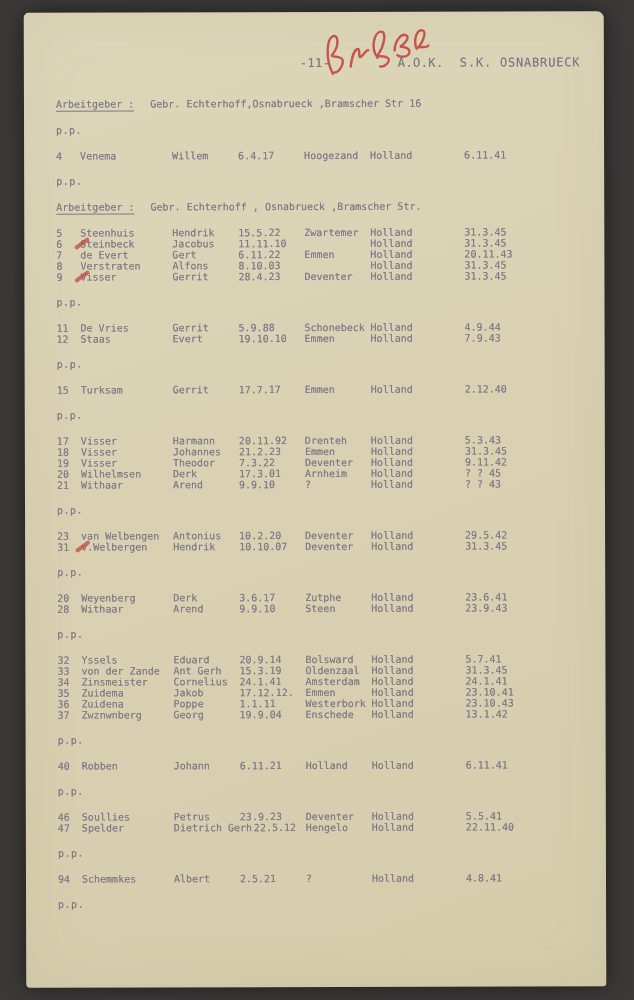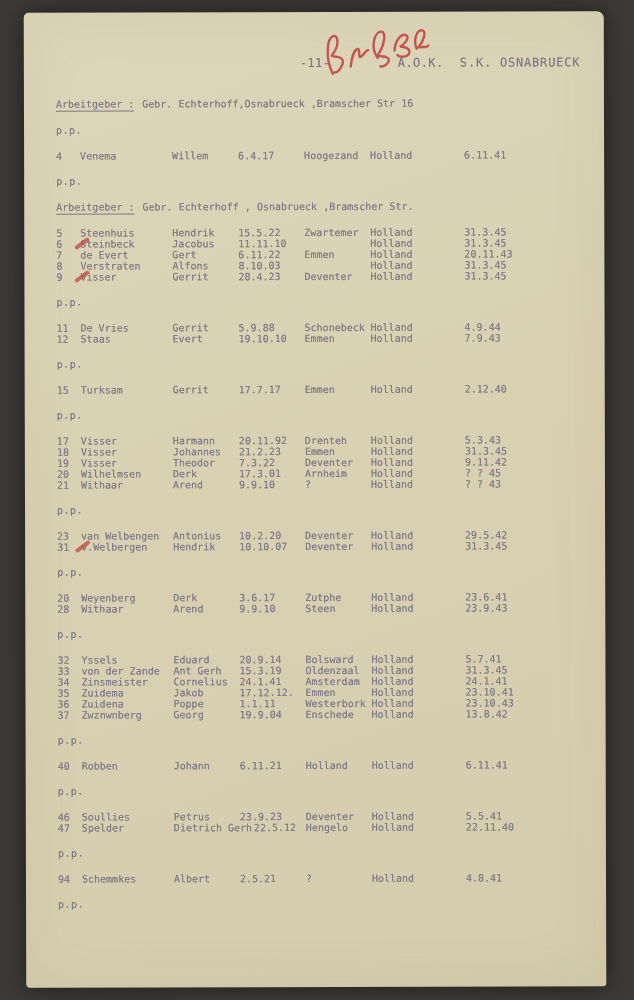--- a/index.html
+++ b/index.html
@@ -21,21 +21,21 @@
   .hdr-org{left:374px;text-align:center;}
   .hdr-office{left:436px;letter-spacing:.8px;}
   .annotation{
     position:absolute;left:296px;top:10px;width:112px;height:52px;
     transform:rotate(-10deg);opacity:.85;
   }
   .doc-content{padding:86px 18px 0 32px;font-size:10px;line-height:11px;}
   .block{margin:0 0 14px 0;}
   .employer{white-space:nowrap;height:12px;line-height:12px;}
   .employer .lbl{
-    border-bottom:1px solid #7b7787;padding-bottom:1px;margin-right:8px;
+    border-bottom:1px solid #7b7787;padding-bottom:1px;margin-right:16px;
   }
   .pp{height:12px;line-height:12px;letter-spacing:.5px;}
   .rowgroup{}
   .row{
     display:grid;
     grid-template-columns:24px 92px 66px 66px 66px 94px auto;
     white-space:nowrap;position:relative;height:11px;line-height:11px;
   }
   .row.wide{grid-template-columns:24px 92px 80px 52px 66px 94px auto;}
   .row span{overflow:visible;}
@@ -301,21 +301,21 @@
           <span>Holland</span>
           <span>23.10.43</span>
         </div>
         <div class="row">
           <span>37</span>
           <span>Zwznwnberg</span>
           <span>Georg</span>
           <span>19.9.04</span>
           <span>Enschede</span>
           <span>Holland</span>
-          <span>13.8.42</span>
+          <span>13.1.42</span>
         </div>
       </div>
       <div class="block pp">p.p.</div>
       <div class="block rowgroup">
         <div class="row">
           <span>40</span>
           <span>Robben</span>
           <span>Johann</span>
           <span>6.11.21</span>
           <span>Holland</span>

